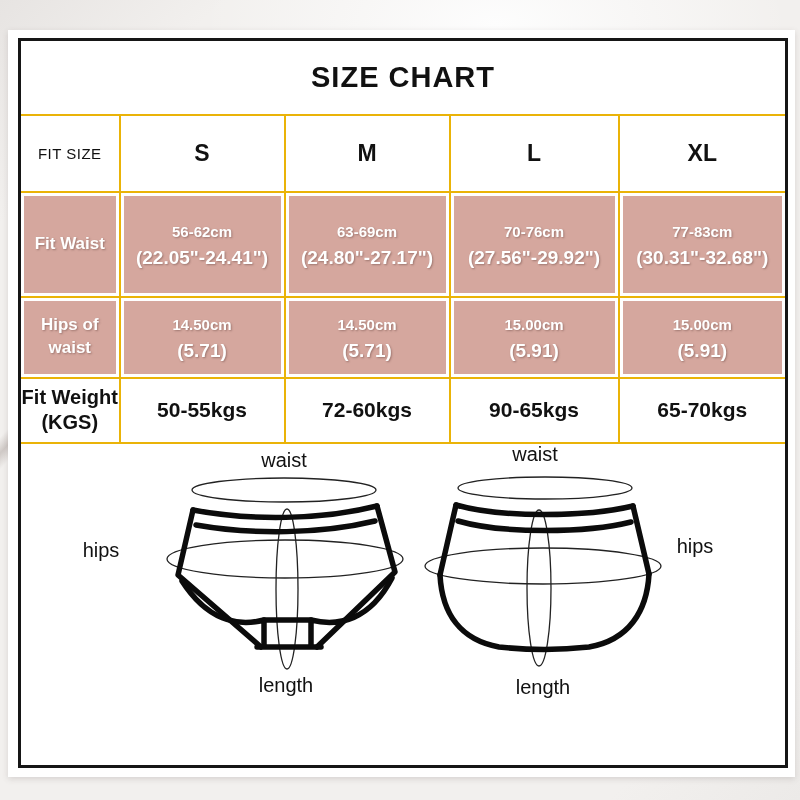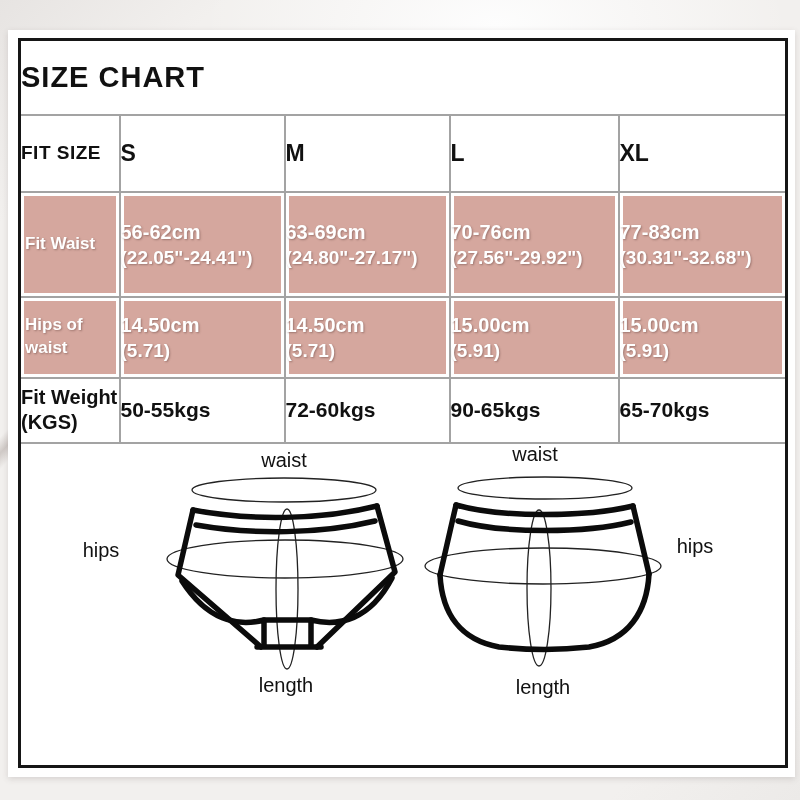--- a/index.html
+++ b/index.html
@@ -26,38 +26,38 @@
     box-shadow:0 2px 6px rgba(90,80,75,0.18);
   }
   table.size-chart{
     position:absolute;left:10px;top:8px;
     width:767px;height:730px;
     border-collapse:collapse;table-layout:fixed;
     border:3px solid #161616;
     background:#ffffff;
   }
   td{
-    border:2px solid #a3a3a3;
-    text-align:left;vertical-align:middle;padding:0;
+    border:2px solid #eab308;
+    text-align:center;vertical-align:middle;padding:0;
     color:#111111;
   }
   .title-cell{font-size:29px;font-weight:bold;letter-spacing:1px;}
-  .fitsize-cell{font-size:19px;font-weight:bold;letter-spacing:0.5px;}
+  .fitsize-cell{font-size:15px;font-weight:normal;letter-spacing:0.5px;}
   .size-cell{font-size:23px;font-weight:bold;}
   .pink{
     background:#d5a79e;
     box-shadow:inset 0 0 0 3px #ffffff;
     color:#ffffff;
   }
   .row-label{
     font-size:17px;font-weight:bold;line-height:1.35;
     text-shadow:1px 1px 2px rgba(90,60,55,0.45);
     padding:0 4px;
   }
-  .val-l1{font-size:20px;font-weight:bold;line-height:26px;text-shadow:1px 1px 2px rgba(90,60,55,0.45);}
+  .val-l1{font-size:15px;font-weight:bold;line-height:26px;text-shadow:1px 1px 2px rgba(90,60,55,0.45);}
   .val-l2{font-size:19px;font-weight:bold;line-height:25px;text-shadow:1px 1px 2px rgba(90,60,55,0.45);}
   .weight-label{font-size:20px;font-weight:bold;line-height:1.25;}
   .weight-val{font-size:21px;font-weight:bold;}
   .diagram-cell{position:relative;vertical-align:top;}
   .diagram-cell svg{display:block;}
   .diag-label{font-size:20px;fill:#111111;font-family:"Liberation Sans",sans-serif;}
   .thin{fill:none;stroke:#222222;stroke-width:1.3;}
   .thick{fill:none;stroke:#0b0b0b;stroke-width:5.5;stroke-linecap:round;stroke-linejoin:round;}
 </style>
 </head>

